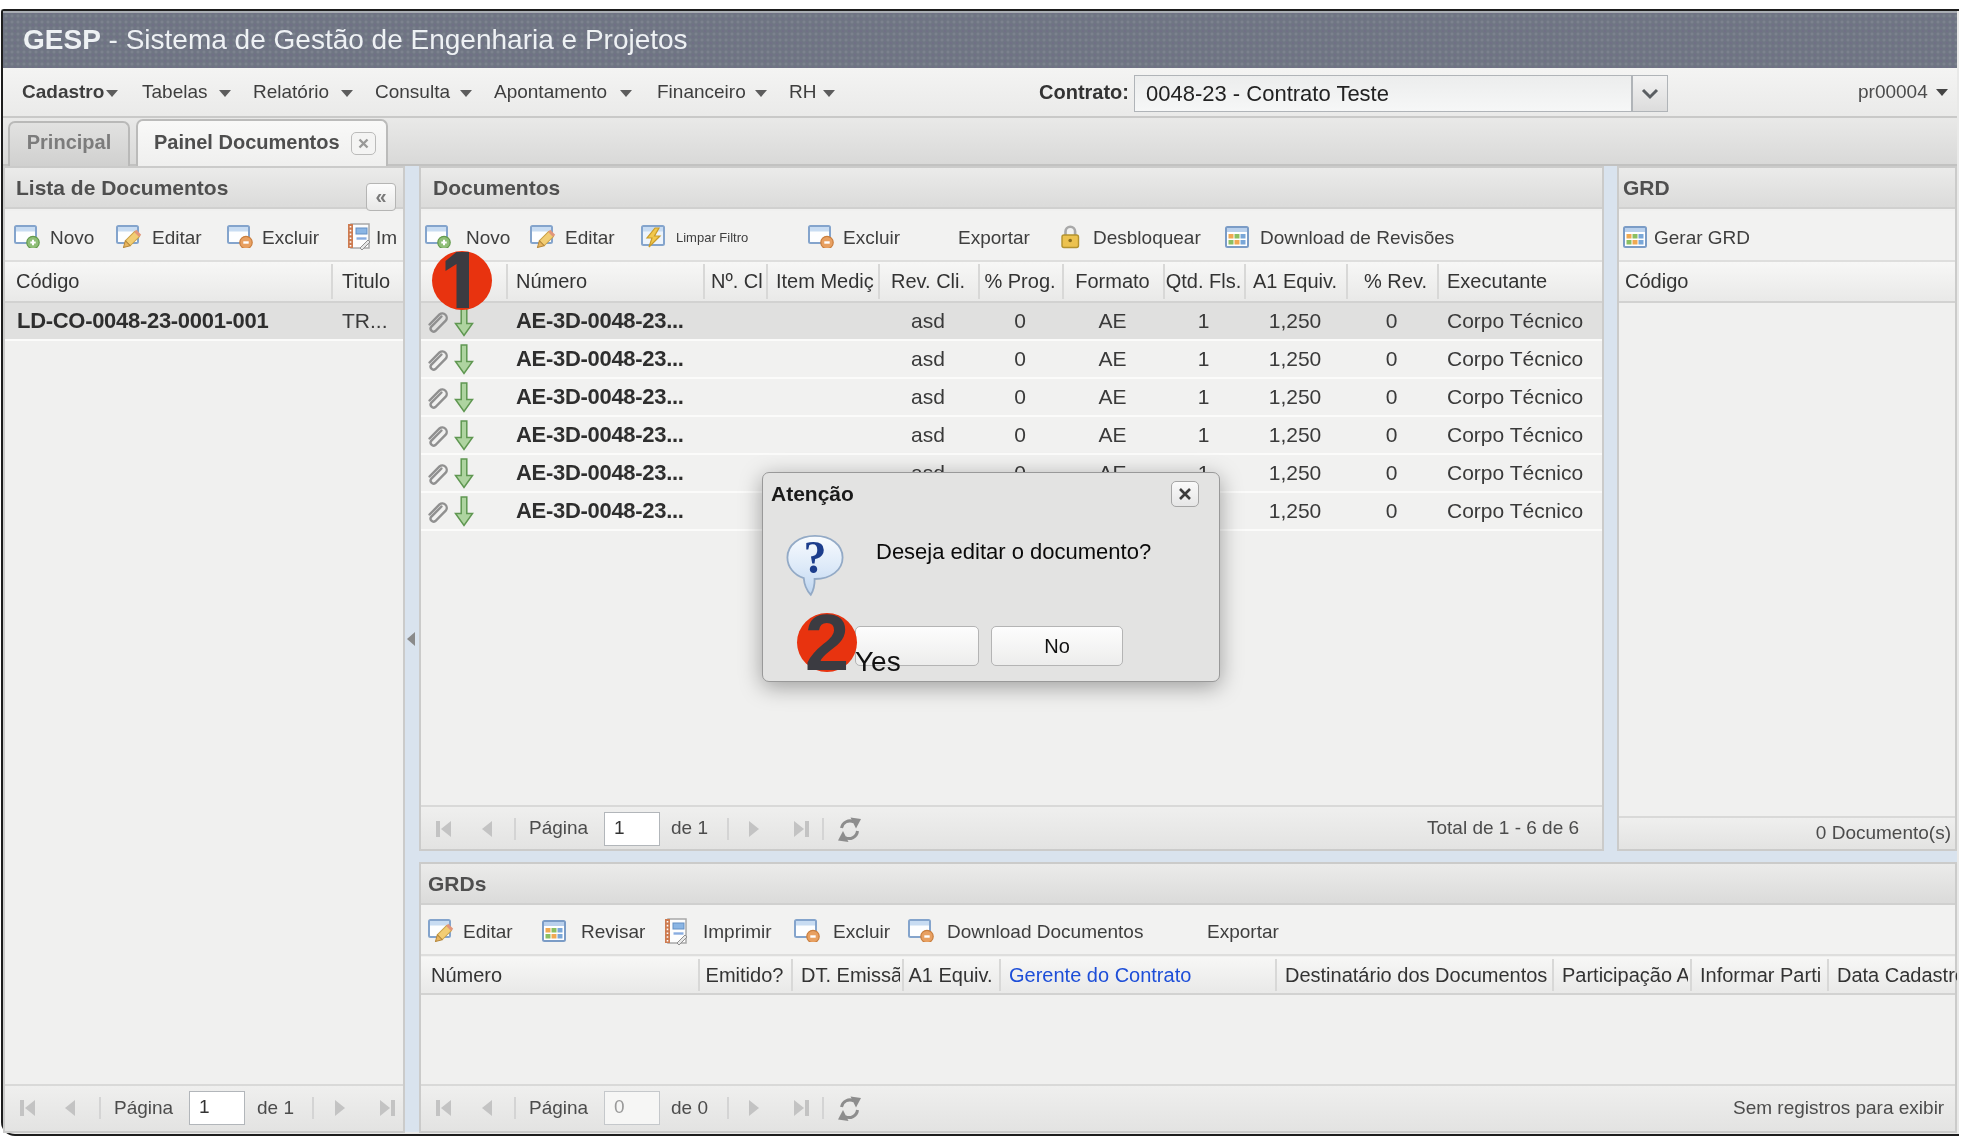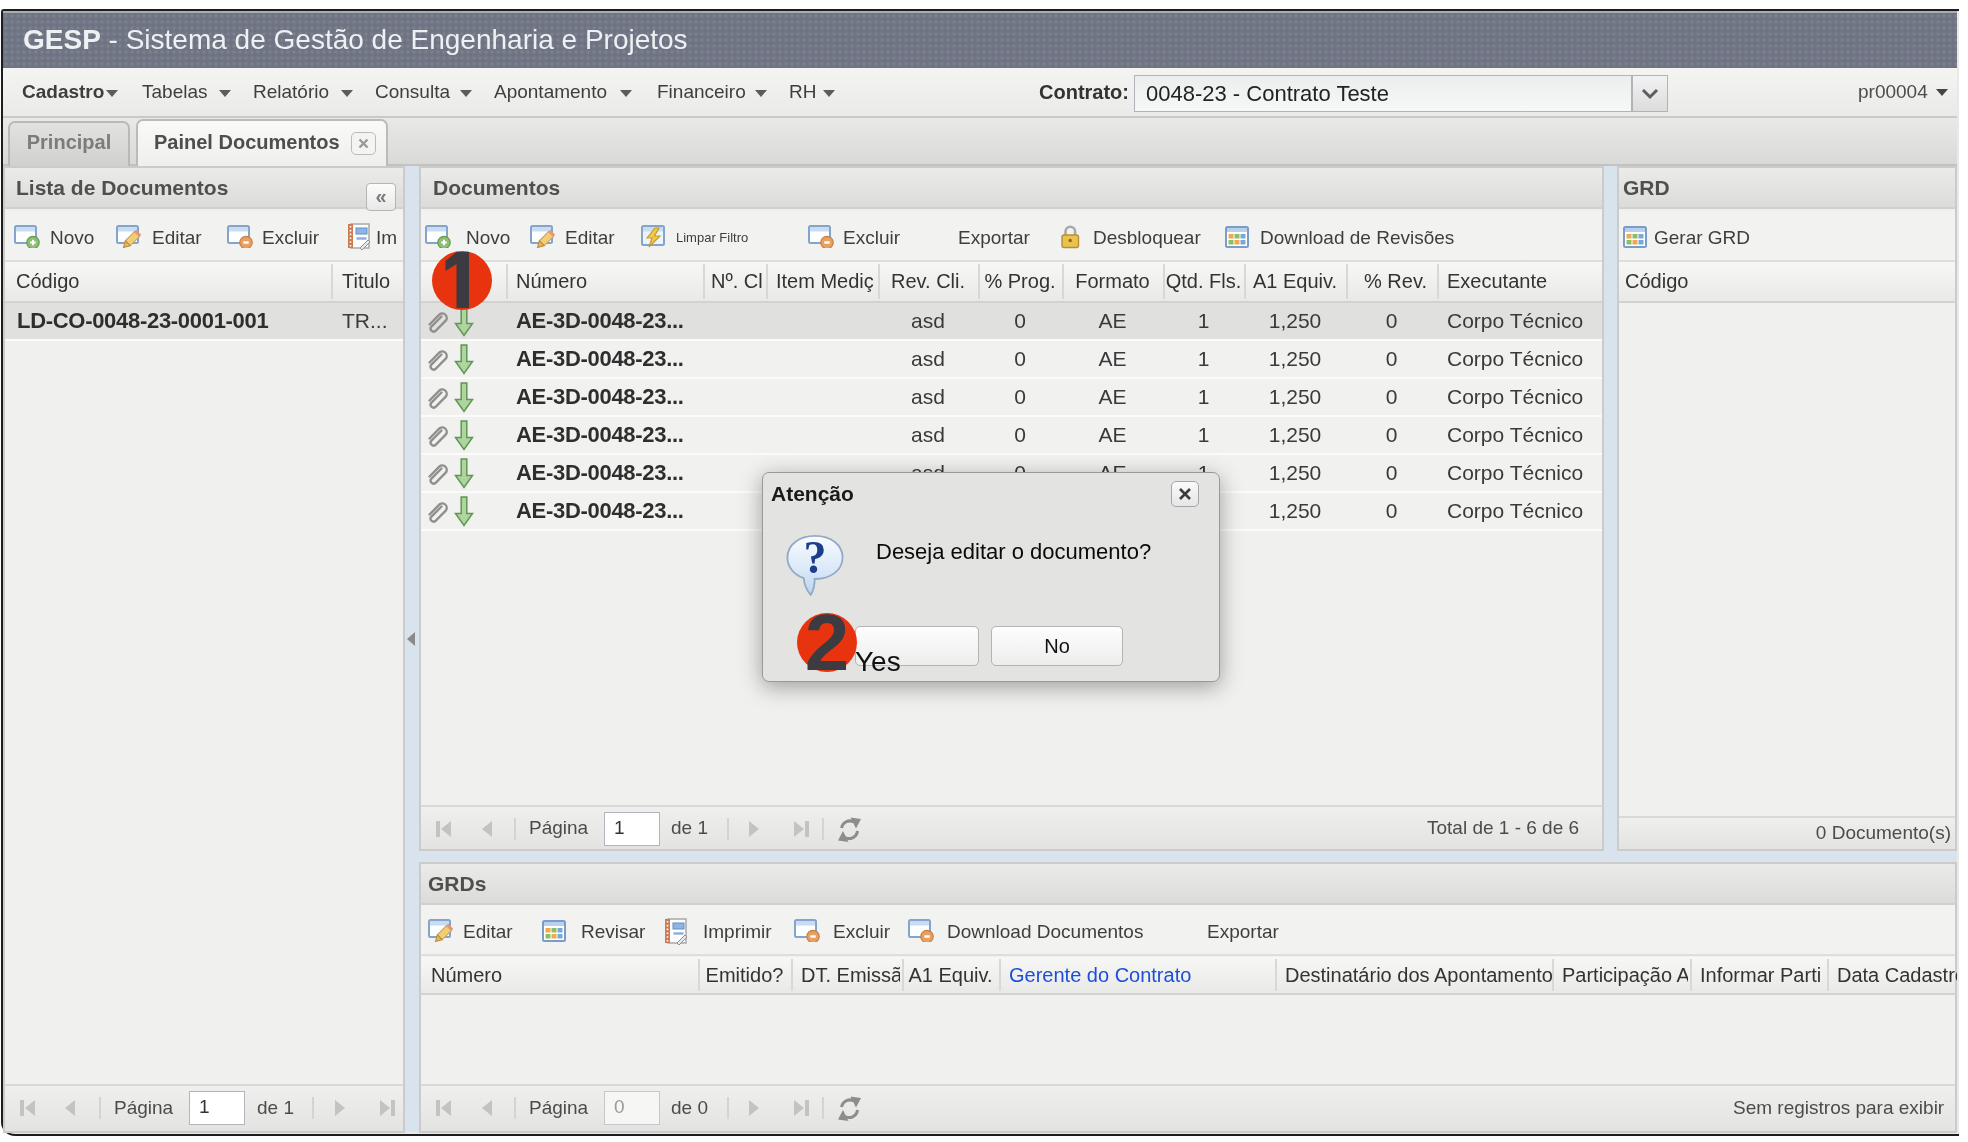--- a/index.html
+++ b/index.html
@@ -362,21 +362,21 @@
 <div style="position:absolute;left:999px;top:959px;width:2px;height:32px;background:#d8d8d7;"></div>
 <div style="position:absolute;left:1275px;top:959px;width:2px;height:32px;background:#d8d8d7;"></div>
 <div style="position:absolute;left:1552px;top:959px;width:2px;height:32px;background:#d8d8d7;"></div>
 <div style="position:absolute;left:1690px;top:959px;width:2px;height:32px;background:#d8d8d7;"></div>
 <div style="position:absolute;left:1827px;top:959px;width:2px;height:32px;background:#d8d8d7;"></div>
 <div style="position:absolute;left:431px;top:957px;font-size:20px;color:#333;white-space:nowrap;height:36px;line-height:36px;">Número</div>
 <div style="position:absolute;left:698px;top:957px;font-size:20px;color:#333;white-space:nowrap;width:93px;text-align:center;height:36px;line-height:36px;overflow:hidden;">Emitido?</div>
 <div style="position:absolute;left:801px;top:957px;font-size:20px;color:#333;white-space:nowrap;width:99px;height:36px;line-height:36px;overflow:hidden;">DT. Emissã</div>
 <div style="position:absolute;left:902px;top:957px;font-size:20px;color:#333;white-space:nowrap;width:97px;text-align:center;height:36px;line-height:36px;overflow:hidden;">A1 Equiv.</div>
 <div style="position:absolute;left:1009px;top:957px;font-size:20px;color:#1d4ed8;white-space:nowrap;height:36px;line-height:36px;text-align:center;">Gerente do Contrato</div>
-<div style="position:absolute;left:1285px;top:957px;font-size:20px;color:#333;white-space:nowrap;height:36px;line-height:36px;">Destinatário dos Apontamento</div>
+<div style="position:absolute;left:1285px;top:957px;font-size:20px;color:#333;white-space:nowrap;height:36px;line-height:36px;">Destinatário dos Documentos</div>
 <div style="position:absolute;left:1562px;top:957px;font-size:20px;color:#333;white-space:nowrap;width:126px;height:36px;line-height:36px;overflow:hidden;">Participação A</div>
 <div style="position:absolute;left:1700px;top:957px;font-size:20px;color:#333;white-space:nowrap;width:125px;height:36px;line-height:36px;overflow:hidden;">Informar Parti</div>
 <div style="position:absolute;left:1837px;top:957px;font-size:20px;color:#333;white-space:nowrap;width:120px;height:36px;line-height:36px;overflow:hidden;">Data Cadastro</div>
 <div style="position:absolute;left:421px;top:1084px;width:1534px;height:47px;background:linear-gradient(#efefee,#e3e3e2);border-top:2px solid #d9d9d8;"></div>
 <div style="position:absolute;left:436px;top:1100px;width:4px;height:16px;background:#c3c3c3"></div>
 <div style="position:absolute;left:441px;top:1100px;width:0;height:0;border-top:8px solid transparent;border-bottom:8px solid transparent;border-right:10px solid #c3c3c3"></div>
 <div style="position:absolute;left:482px;top:1100px;width:0;height:0;border-top:8px solid transparent;border-bottom:8px solid transparent;border-right:10px solid #c3c3c3"></div>
 <div style="position:absolute;left:514px;top:1097px;width:2px;height:22px;background:#d4d4d4"></div>
 <div style="position:absolute;left:529px;top:1084px;font-size:19px;color:#4c4c4c;white-space:nowrap;height:48px;line-height:48px;">Página</div>
 <div style="position:absolute;left:604px;top:1091px;width:56px;height:34px;background:#f6f6f5;border:1px solid #c5c8cb;"></div>

